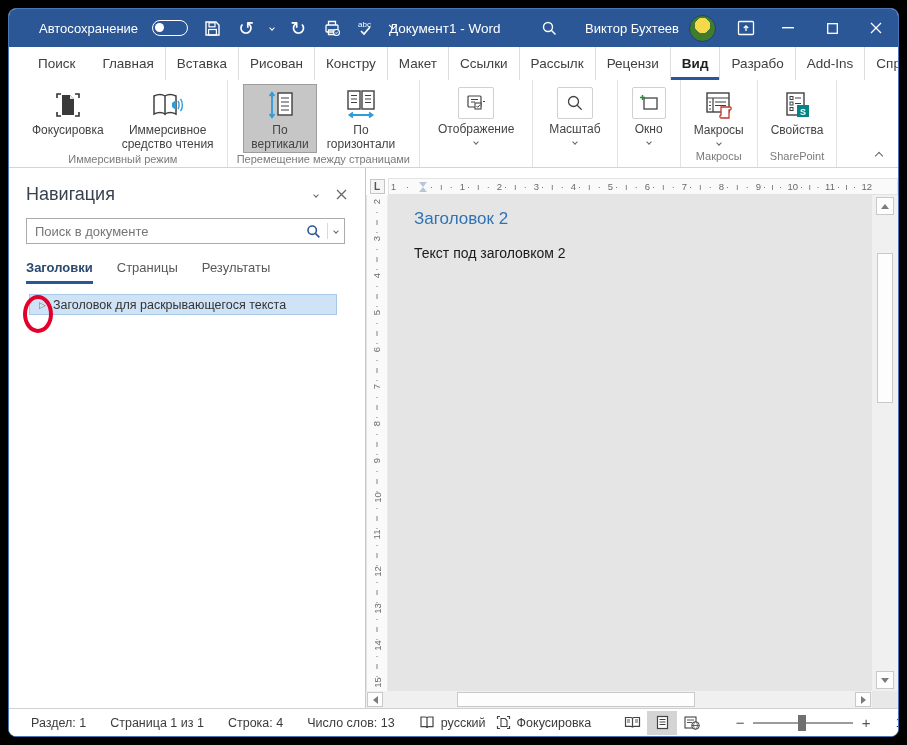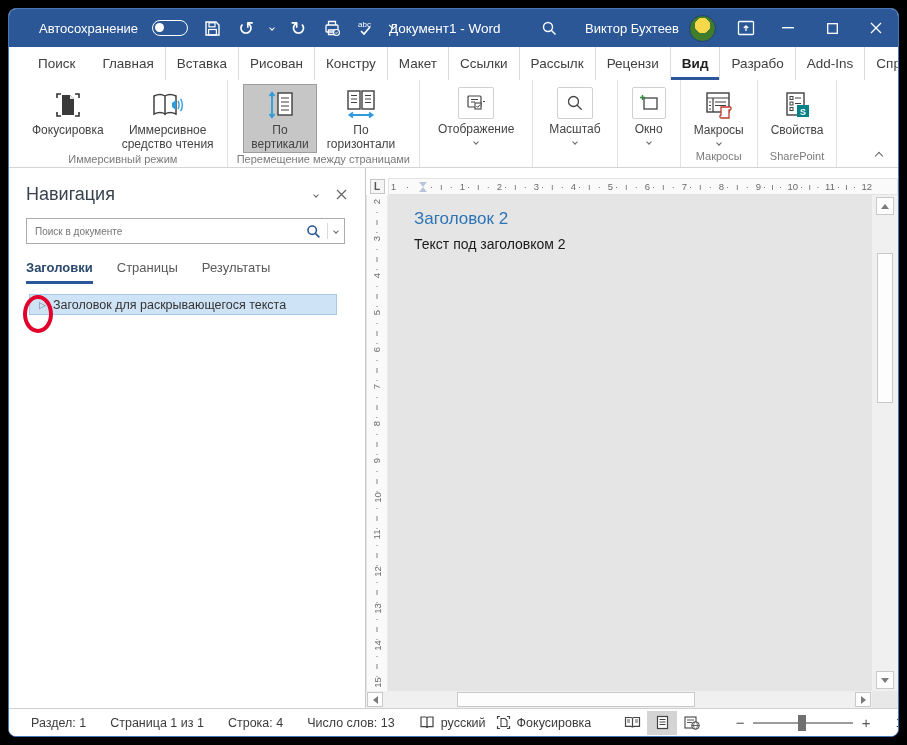--- a/index.html
+++ b/index.html
@@ -42,21 +42,21 @@
   .iconframe { width:40px; height:32px; border:1px solid #d0d0d0; border-radius:2px; background:#fff; display:flex; align-items:center; justify-content:center; }
   .collapse-chev { position:absolute; right:16px; bottom:8px; color:#666; }
 
   
   .main { flex:1; display:flex; min-height:0; }
   .navpane { width:357px; flex:none; background:#fff; border-right:1px solid #c9c9c9; position:relative; }
   .nav-header { display:flex; align-items:center; padding:16px 18px 0 17px; }
   .nav-title { font-size:18px; color:#37424e; flex:1; }
   .nav-header .hbtn { color:#666; margin-left:18px; font-size:13px; display:flex; align-items:center; }
   .navsearch { margin:13px 20px 0 17px; height:26px; border:1px solid #ababab; display:flex; align-items:center; padding:0 6px 0 8px; }
-  .navsearch input { flex:1; border:none; outline:none; font-size:10px; color:#333; font-family:"Liberation Sans",sans-serif; }
+  .navsearch input { flex:1; border:none; outline:none; font-size:13px; color:#333; font-family:"Liberation Sans",sans-serif; }
   .navsearch input::placeholder { color:#767676; }
   .navsearch .sdiv { width:1px; height:16px; background:#d9d9d9; margin:0 6px; }
   .navtabs { display:flex; gap:24px; margin:16px 0 0 17px; font-size:13px; }
   .navtab { color:#595959; padding-bottom:6px; }
   .navtab.active { color:#2c4a6e; font-weight:bold; border-bottom:3px solid #2b579a; }
   .navitem { margin:10px 0 0 20px; width:308px; height:21px; background:#cfe3f7; border:1px solid #a9c9e8; display:flex; align-items:center; font-size:12.5px; color:#333; }
   .navitem .tri { color:#777; font-size:9px; margin:0 7px 0 9px; }
   .annotation { position:absolute; left:14px; top:127px; width:30px; height:38px; border:4px solid #e3002b; border-radius:50%; pointer-events:none; }
 
   
@@ -70,21 +70,21 @@
   .marker .t1 { width:0; height:0; border-left:4px solid transparent; border-right:4px solid transparent; border-top:5px solid #b9c6d8; }
   .marker .t2 { width:0; height:0; border-left:4px solid transparent; border-right:4px solid transparent; border-bottom:5px solid #b9c6d8; }
   .hcell { width:37px; flex:none; display:flex; align-items:center; justify-content:space-between; font-size:9px; padding:0 1px; }
   .hcell .num { font-size:9.5px; }
   .docbody { flex:1; display:flex; min-height:0; }
   .vruler { width:22px; flex:none; background:#fafafa; border-left:1px solid #e3e3e3; border-right:1px solid #ececec; overflow:hidden; color:#6b6b6b; }
   .vcell { height:37px; display:flex; flex-direction:column; align-items:center; justify-content:space-between; padding:1px 0; font-size:9px; }
   .vcell .num { font-size:9.5px; transform:rotate(-90deg); }
   .page { flex:1; background:#e5e5e5; position:relative; padding:14px 0 0 26px; }
   .doc-heading { font-size:17px; color:#2e74b5; }
-  .doc-body { font-size:14px; color:#1a1a1a; margin-top:7px; }
+  .doc-body { font-size:14px; color:#1a1a1a; margin-top:16px; }
   .vscroll { width:26px; flex:none; background:#f0f0f0; display:flex; flex-direction:column; align-items:center; padding:2px 0; }
   .sbtn { width:18px; height:18px; background:#fdfdfd; border:1px solid #c9c9c9; display:flex; align-items:center; justify-content:center; flex:none; }
   .arrow { width:0; height:0; }
   .arrow.up { border-left:4px solid transparent; border-right:4px solid transparent; border-bottom:5px solid #7b7b7b; }
   .arrow.down { border-left:4px solid transparent; border-right:4px solid transparent; border-top:5px solid #7b7b7b; }
   .arrow.left { border-top:4px solid transparent; border-bottom:4px solid transparent; border-right:5px solid #7b7b7b; }
   .arrow.right { border-top:4px solid transparent; border-bottom:4px solid transparent; border-left:5px solid #7b7b7b; }
   .vthumb { width:16px; height:150px; margin-top:38px; background:#fdfdfd; border:1px solid #c9c9c9; }
   .bottomrow { height:17px; flex:none; display:flex; }
   .hscroll { flex:1; background:#f0f0f0; display:flex; align-items:center; padding:0 1px; position:relative; }

